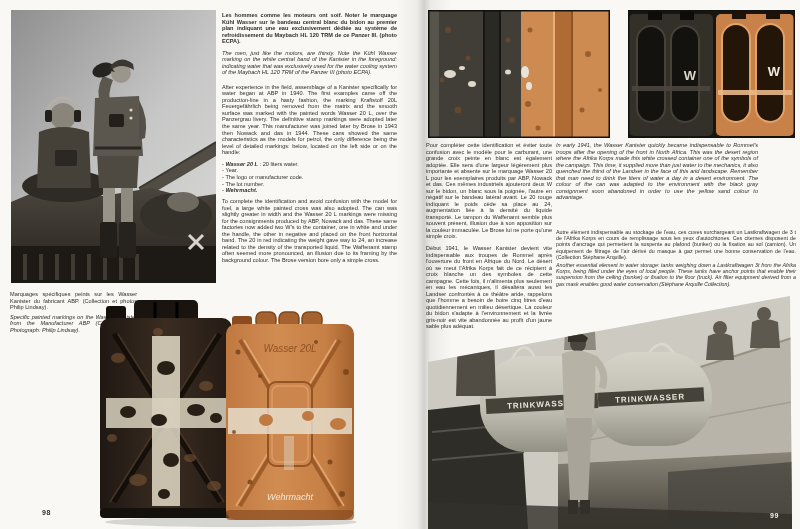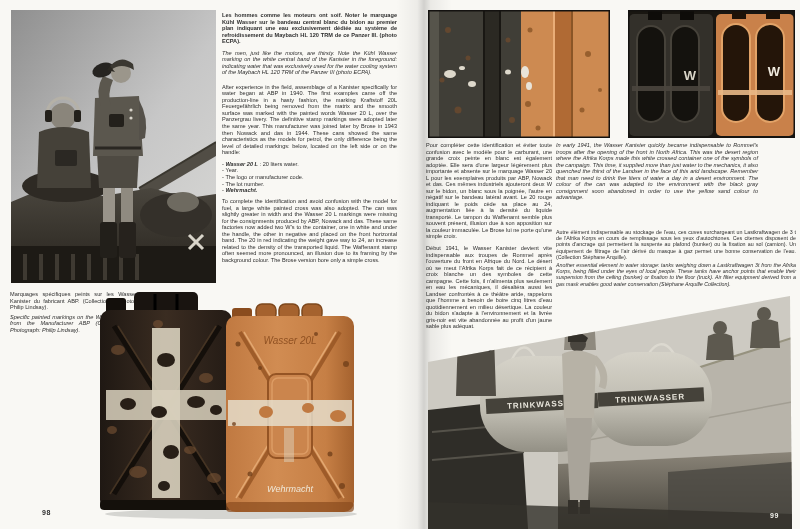--- a/index.html
+++ b/index.html
@@ -105,21 +105,21 @@
       <div class="bullet"><span class="lead">- Wehrmacht.</span><span></span></div>
     </div>
     <p>To complete the identification and avoid confusion with the model for fuel, a large white painted cross was also adopted. The can was slightly greater in width and the Wasser 20 L markings were missing for the consignments produced by ABP, Nowack and das. These same factories now added two W's to the container, one in white and under the handle, the other in negative and placed on the front horizontal band. The 20 in red indicating the weight gave way to 24, an increase related to the density of the transported liquid. The Waffenamt stamp often seemed more pronounced, an illusion due to its framing by the background colour. The Brose version bore only a simple cross.</p>
   </div>
 
   <div class="abs tx" style="left:10px;top:291px;width:127px;">
     <p style="margin-bottom:3px;">Marquages spécifiques peints sur les Wasser Kanister du fabricant ABP. (Collection et photos Philip Lindsay).</p>
     <p class="it">Specific painted markings on the Wasser Kanister from the Manufacturer ABP (Collection and Photograph: Philip Lindsay).</p>
   </div>
 
-  <div class="abs" style="left:96px;top:290px;width:266px;height:231px;">
+  <div class="abs" style="left:96px;top:298px;width:266px;height:231px;">
     <svg width="266" height="231" viewBox="0 0 266 231">
       <defs>
         <linearGradient id="gradDark" x1="0" y1="0" x2="1" y2="0">
           <stop offset="0" stop-color="#1f1813"></stop>
             <stop offset="0.5" stop-color="#3a2c21"></stop>
             <stop offset="1" stop-color="#241b15"></stop>
         </linearGradient>
         <linearGradient id="gradOr" x1="0" y1="0" x2="1" y2="0">
           <stop offset="0" stop-color="#c07941"></stop>
             <stop offset="0.4" stop-color="#d18c52"></stop>

